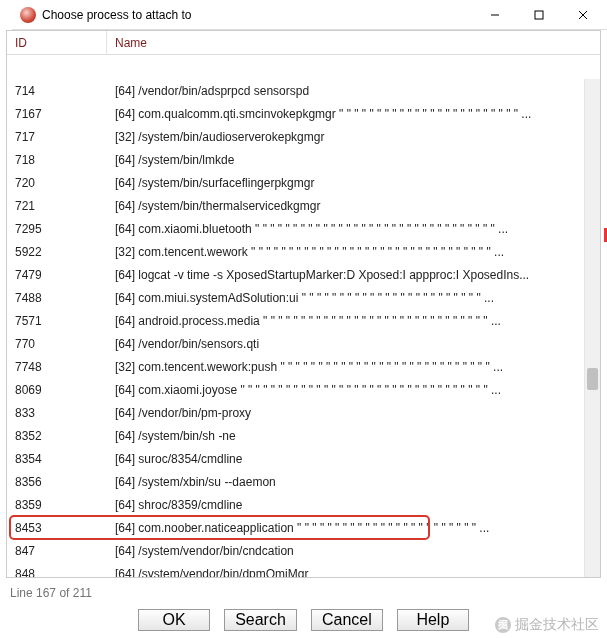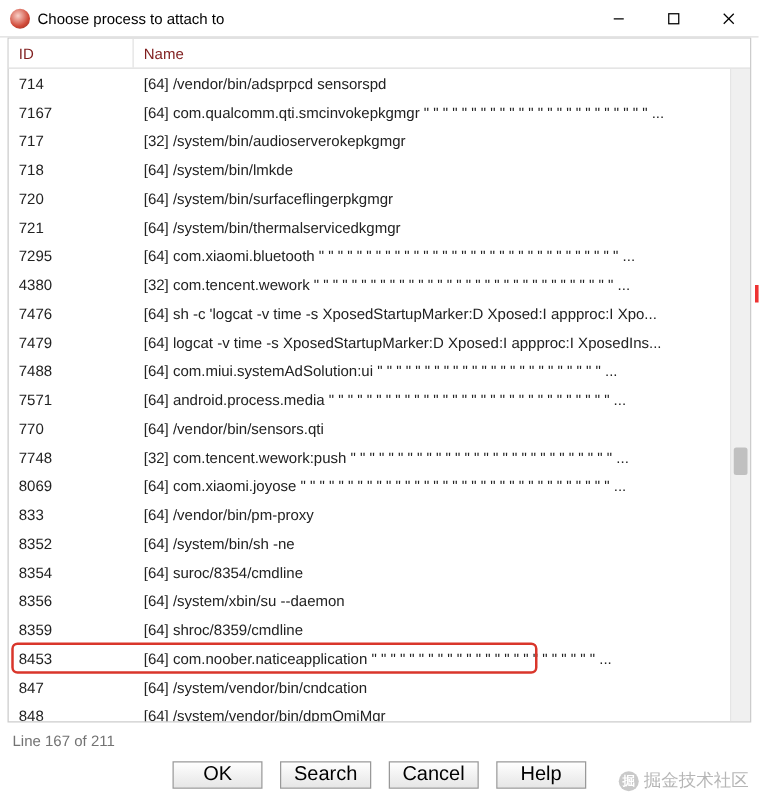--- a/index.html
+++ b/index.html
@@ -11,20 +11,21 @@
       height: 638px;
       overflow: hidden;
       position: relative;
     }
     .titlebar {
       height: 30px;
       display: flex;
       align-items: center;
       padding: 0 2px 0 8px;
       border-bottom: 1px solid #ddd;
+      margin-left: 12px;
     }
     .titlebar .app-icon {
       width: 16px; height: 16px;
       margin-right: 6px;
       background: radial-gradient(circle at 40% 35%, #f8d0c8, #d04938 60%, #8c2a1e);
       border-radius: 50%;
     }
     .titlebar .title { flex: 1; font-size: 12px; color: #000; }
     .win-controls { display: flex; }
     .win-btn {
@@ -48,20 +49,21 @@
       align-items: center;
       font-size: 12px;
       color: #7f1d1d;
     }
     .col-id { width: 100px; padding-left: 8px; border-right: 1px solid #e2e2e2; height:100%; display:flex; align-items:center;}
     .col-name { flex: 1; padding-left: 8px; height:100%; display:flex; align-items:center;}
     .list {
       flex: 1;
       overflow: hidden;
       position: relative;
+      margin-top: 24px;
     }
     .row {
       display: flex;
       height: 23px;
       align-items: center;
       font-size: 12px;
       color: #222;
       white-space: nowrap;
     }
     .row .cid { width: 100px; padding-left: 8px; overflow: hidden; text-overflow: ellipsis; }
@@ -190,26 +192,22 @@
       </div>
       <div class="row">
         <div class="cid">721</div>
         <div class="cname">[64] /system/bin/thermalservicedkgmgr</div>
       </div>
       <div class="row">
         <div class="cid">7295</div>
         <div class="cname">[64] com.xiaomi.bluetooth " " " " " " " " " " " " " " " " " " " " " " " " " " " " " " " " ...</div>
       </div>
       <div class="row">
-        <div class="cid">4380</div>
+        <div class="cid">5922</div>
         <div class="cname">[32] com.tencent.wework " " " " " " " " " " " " " " " " " " " " " " " " " " " " " " " " ...</div>
-      </div>
-      <div class="row">
-        <div class="cid">7476</div>
-        <div class="cname">[64] sh -c 'logcat -v time -s XposedStartupMarker:D Xposed:I appproc:I Xpo...</div>
       </div>
       <div class="row">
         <div class="cid">7479</div>
         <div class="cname">[64] logcat -v time -s XposedStartupMarker:D Xposed:I appproc:I XposedIns...</div>
       </div>
       <div class="row">
         <div class="cid">7488</div>
         <div class="cname">[64] com.miui.systemAdSolution:ui " " " " " " " " " " " " " " " " " " " " " " " " ...</div>
       </div>
       <div class="row">

